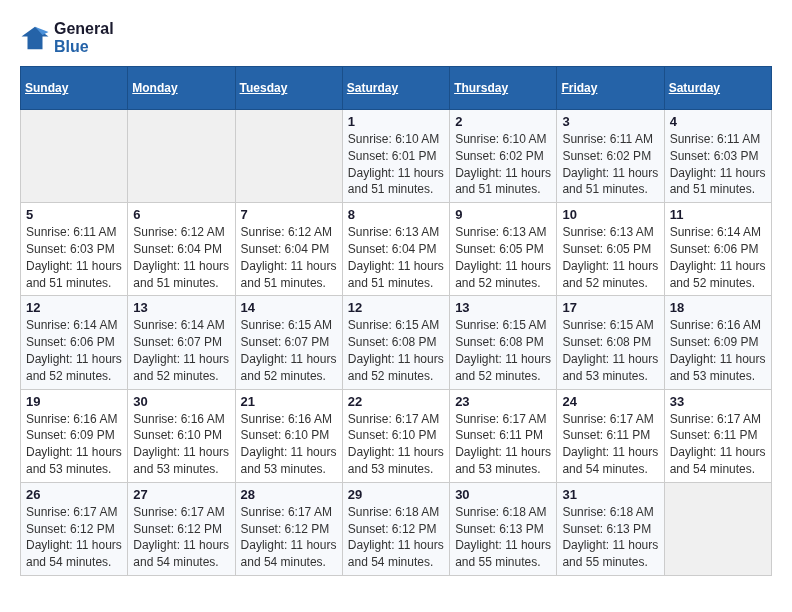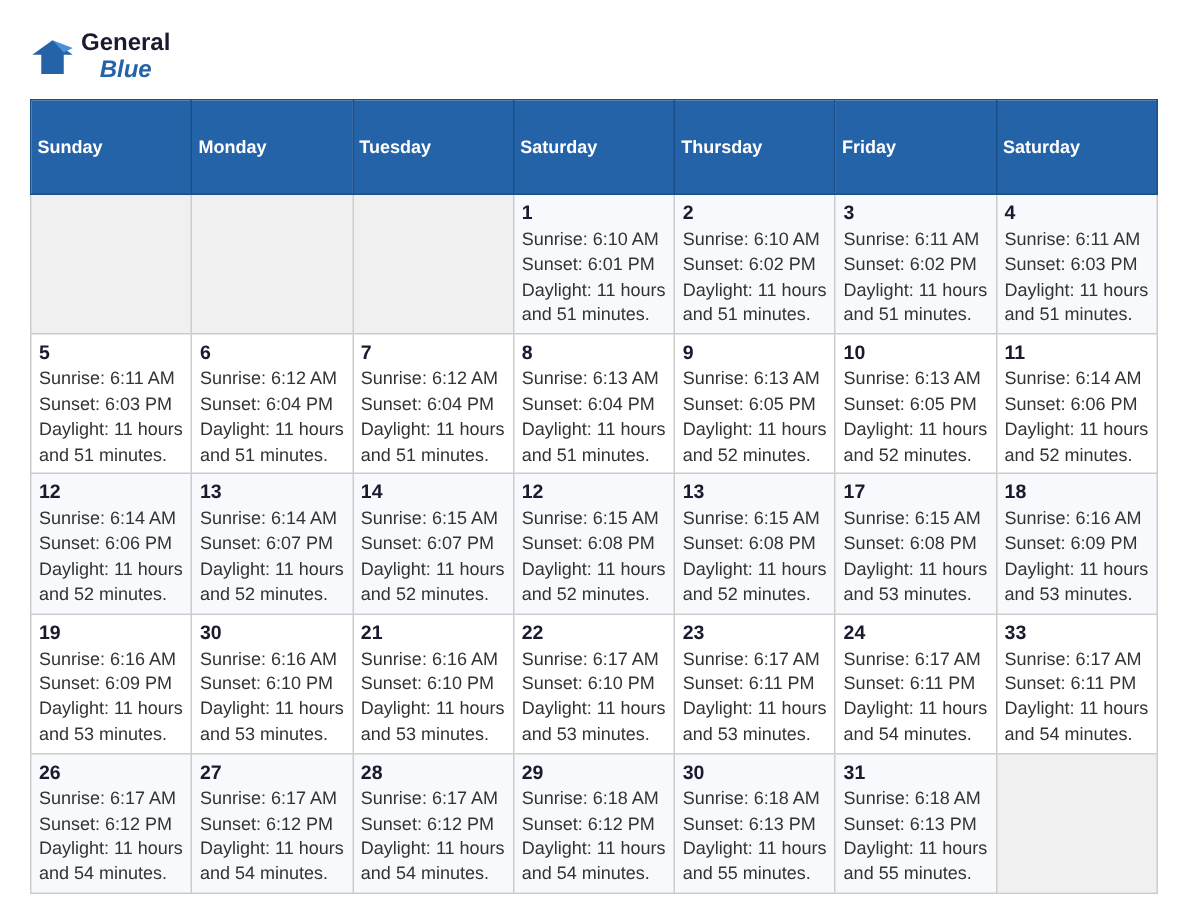--- a/index.html
+++ b/index.html
@@ -13,21 +13,20 @@
     .header {
       display: flex;
       align-items: flex-start;
       justify-content: space-between;
       margin-bottom: 6px;
     }
     .logo {
       display: flex;
       align-items: center;
       gap: 4px;
-      text-align: center;
     }
     .logo-bird {
       width: 30px;
       height: 30px;
     }
     .month-title {
       font-size: 36px;
       font-weight: bold;
       color: #1a1a2e;
       text-align: right;
@@ -39,24 +38,25 @@
       margin-bottom: 10px;
     }
     table {
       width: 100%;
       border-collapse: collapse;
       font-size: 11px;
     }
     thead tr th {
       background: #2563a8;
       color: #fff;
-      padding: 24px 4px;
+      padding: 14px 4px;
       text-align: left;
       font-size: 12px;
       border: 1px solid #1a4f8a;
+      text-decoration: underline;
     }
     tbody tr td {
       border: 1px solid #ccc;
       vertical-align: top;
       padding: 4px 5px;
       height: 90px;
       width: 14.28%;
     }
     .day-num {
       font-size: 13px;
@@ -83,21 +83,21 @@
 <body>
 
 <div class="header">
   <div class="logo">
     <svg class="logo-bird" viewBox="0 0 40 40">
       <polygon points="20,5 38,18 30,18 30,35 10,35 10,18 2,18" fill="#2563a8"></polygon>
       <polygon points="20,5 38,12 30,16" fill="#4a90d9"></polygon>
     </svg>
     <div>
       <div style="font-size:16px;font-weight:bold;color:#1a1a2e;">General</div>
-      <div style="font-size:16px;font-weight:bold;color:#2563a8;font-style:italic;">Blue</div>
+      <div style="font-size:16px;font-weight:bold;color:#2563a8;">Blue</div>
     </div>
   </div>
   <div class="month-title"></div>
 </div>
 
 <div class="subtitle"></div>
 
 <table>
   <thead>
     <tr>

